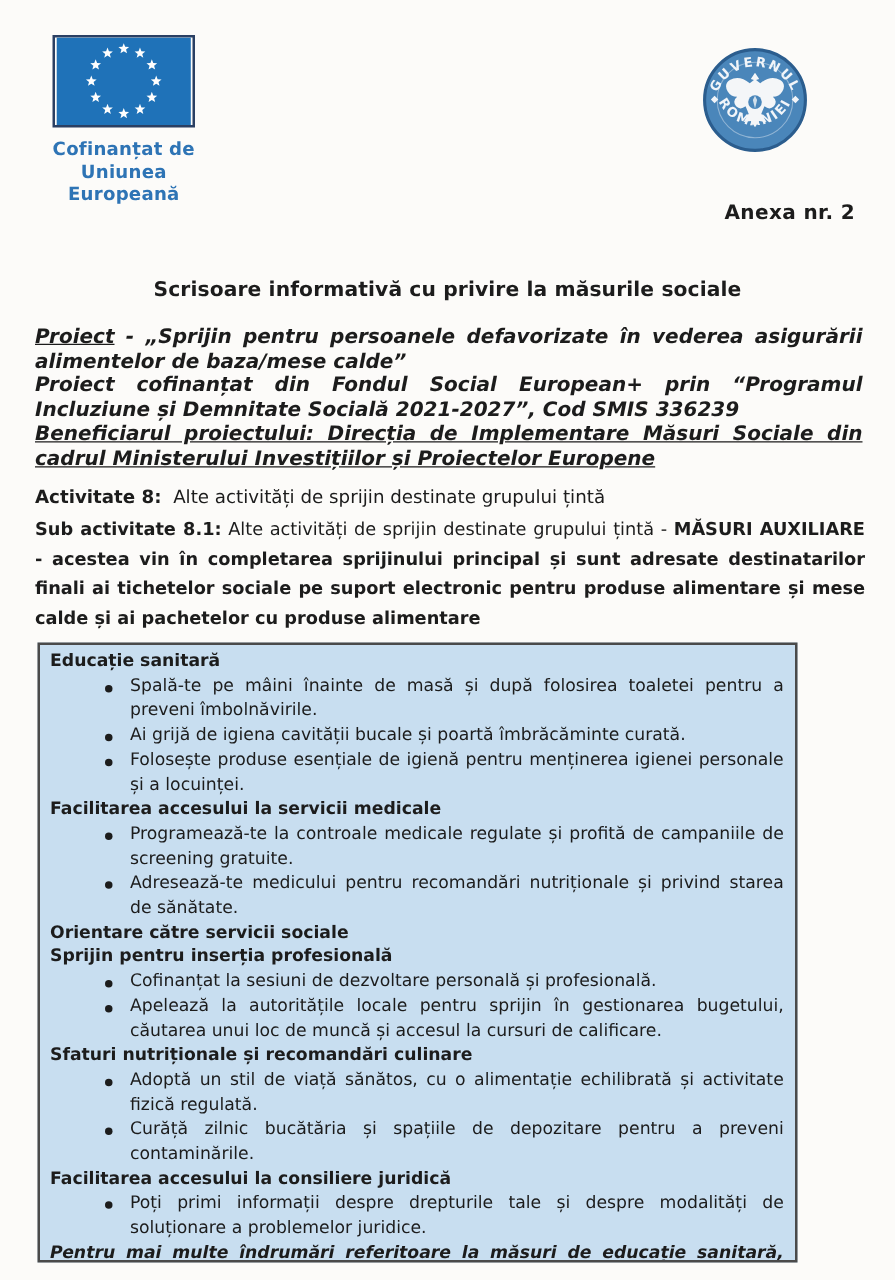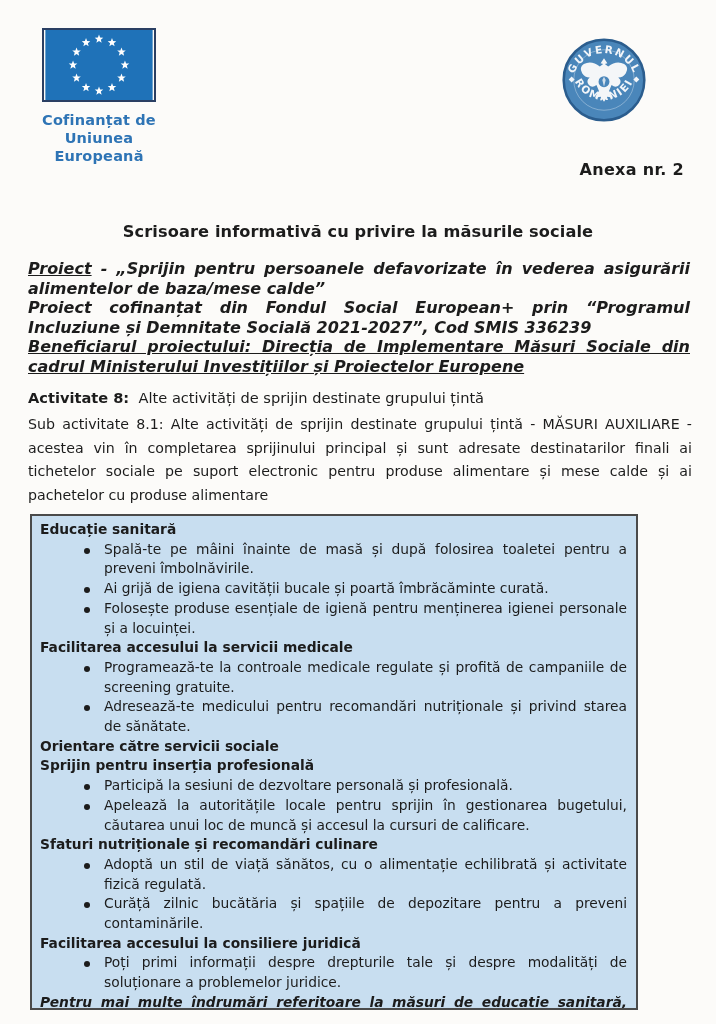--- a/index.html
+++ b/index.html
@@ -52,21 +52,21 @@
     position: absolute; left: 28px; top: 259px; width: 662px;
     font-size: 16px; font-weight: bold; font-style: italic;
     line-height: 19.6px; text-align: justify;
   }
   .intro .u { text-decoration: underline; }
   
   .activity { position: absolute; left: 28px; top: 388px; width: 664px; }
   .activity-line { font-size: 14.6px; line-height: 20px; margin-bottom: 5px; }
   .activity-line b { font-weight: bold; }
   .subactivity { font-size: 14.2px; line-height: 23.5px; text-align: justify; }
-  .subactivity b { font-weight: normal; }
+  .subactivity b { font-weight: bold; }
   
   .info-box {
     position: absolute; left: 30px; top: 514px; width: 608px; height: 496px;
     background: var(--box-bg);
     border: 2px solid var(--box-border);
     padding: 4px 9px 4px 8px;
     font-size: 13.8px; line-height: 19.7px;
     overflow: hidden;
   }
   .box-heading { font-weight: bold; }
@@ -156,21 +156,21 @@
           <li class="box-bullet">Folosește produse esențiale de igienă pentru menținerea igienei personale și a locuinței.</li>
         </ul>
         <div class="box-heading">Facilitarea accesului la servicii medicale</div>
         <ul class="box-list">
           <li class="box-bullet">Programează-te la controale medicale regulate și profită de campaniile de screening gratuite.</li>
           <li class="box-bullet">Adresează-te medicului pentru recomandări nutriționale și privind starea de sănătate.</li>
         </ul>
         <div class="box-heading">Orientare către servicii sociale</div>
         <div class="box-heading">Sprijin pentru inserția profesională</div>
         <ul class="box-list">
-          <li class="box-bullet">Participă la sesiuni de dezvoltare personală și profesională.</li>
+          <li class="box-bullet">Cofinanțat la sesiuni de dezvoltare personală și profesională.</li>
           <li class="box-bullet">Apelează la autoritățile locale pentru sprijin în gestionarea bugetului, căutarea unui loc de muncă și accesul la cursuri de calificare.</li>
         </ul>
         <div class="box-heading">Sfaturi nutriționale și recomandări culinare</div>
         <ul class="box-list">
           <li class="box-bullet">Adoptă un stil de viață sănătos, cu o alimentație echilibrată și activitate fizică regulată.</li>
           <li class="box-bullet">Curăță zilnic bucătăria și spațiile de depozitare pentru a preveni contaminările.</li>
         </ul>
         <div class="box-heading">Facilitarea accesului la consiliere juridică</div>
         <ul class="box-list">
           <li class="box-bullet">Poți primi informații despre drepturile tale și despre modalități de soluționare a problemelor juridice.</li>

